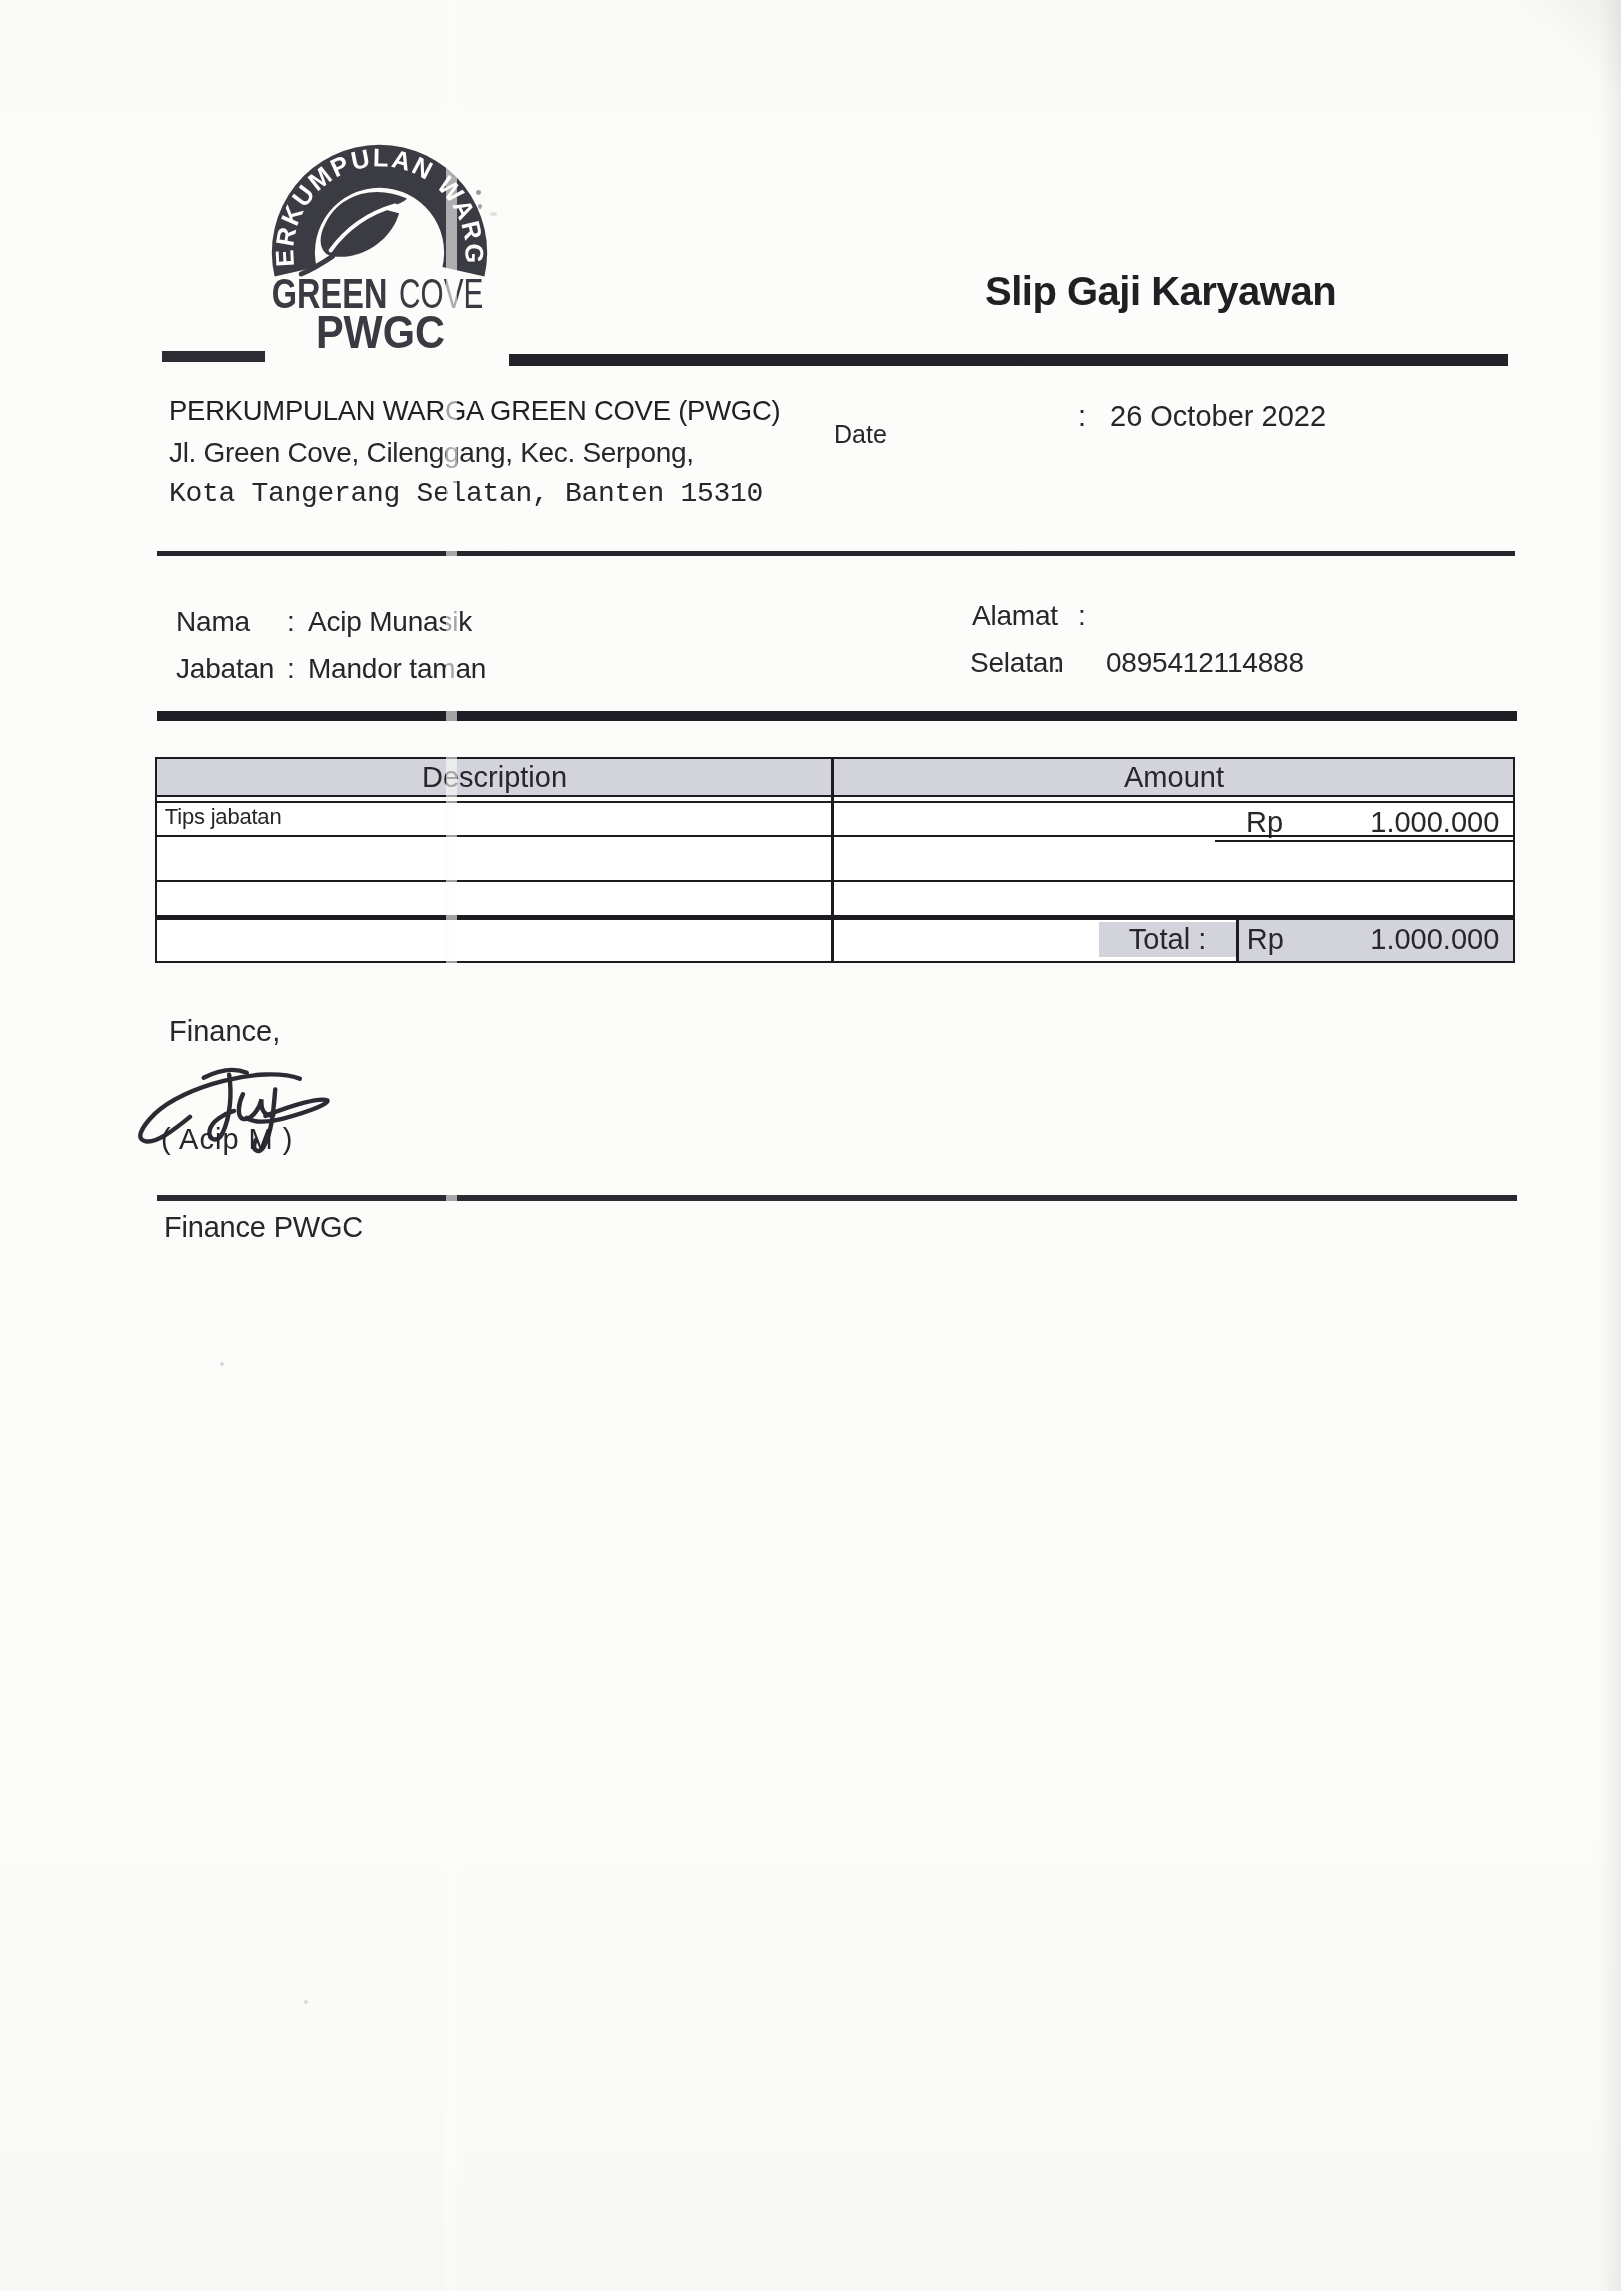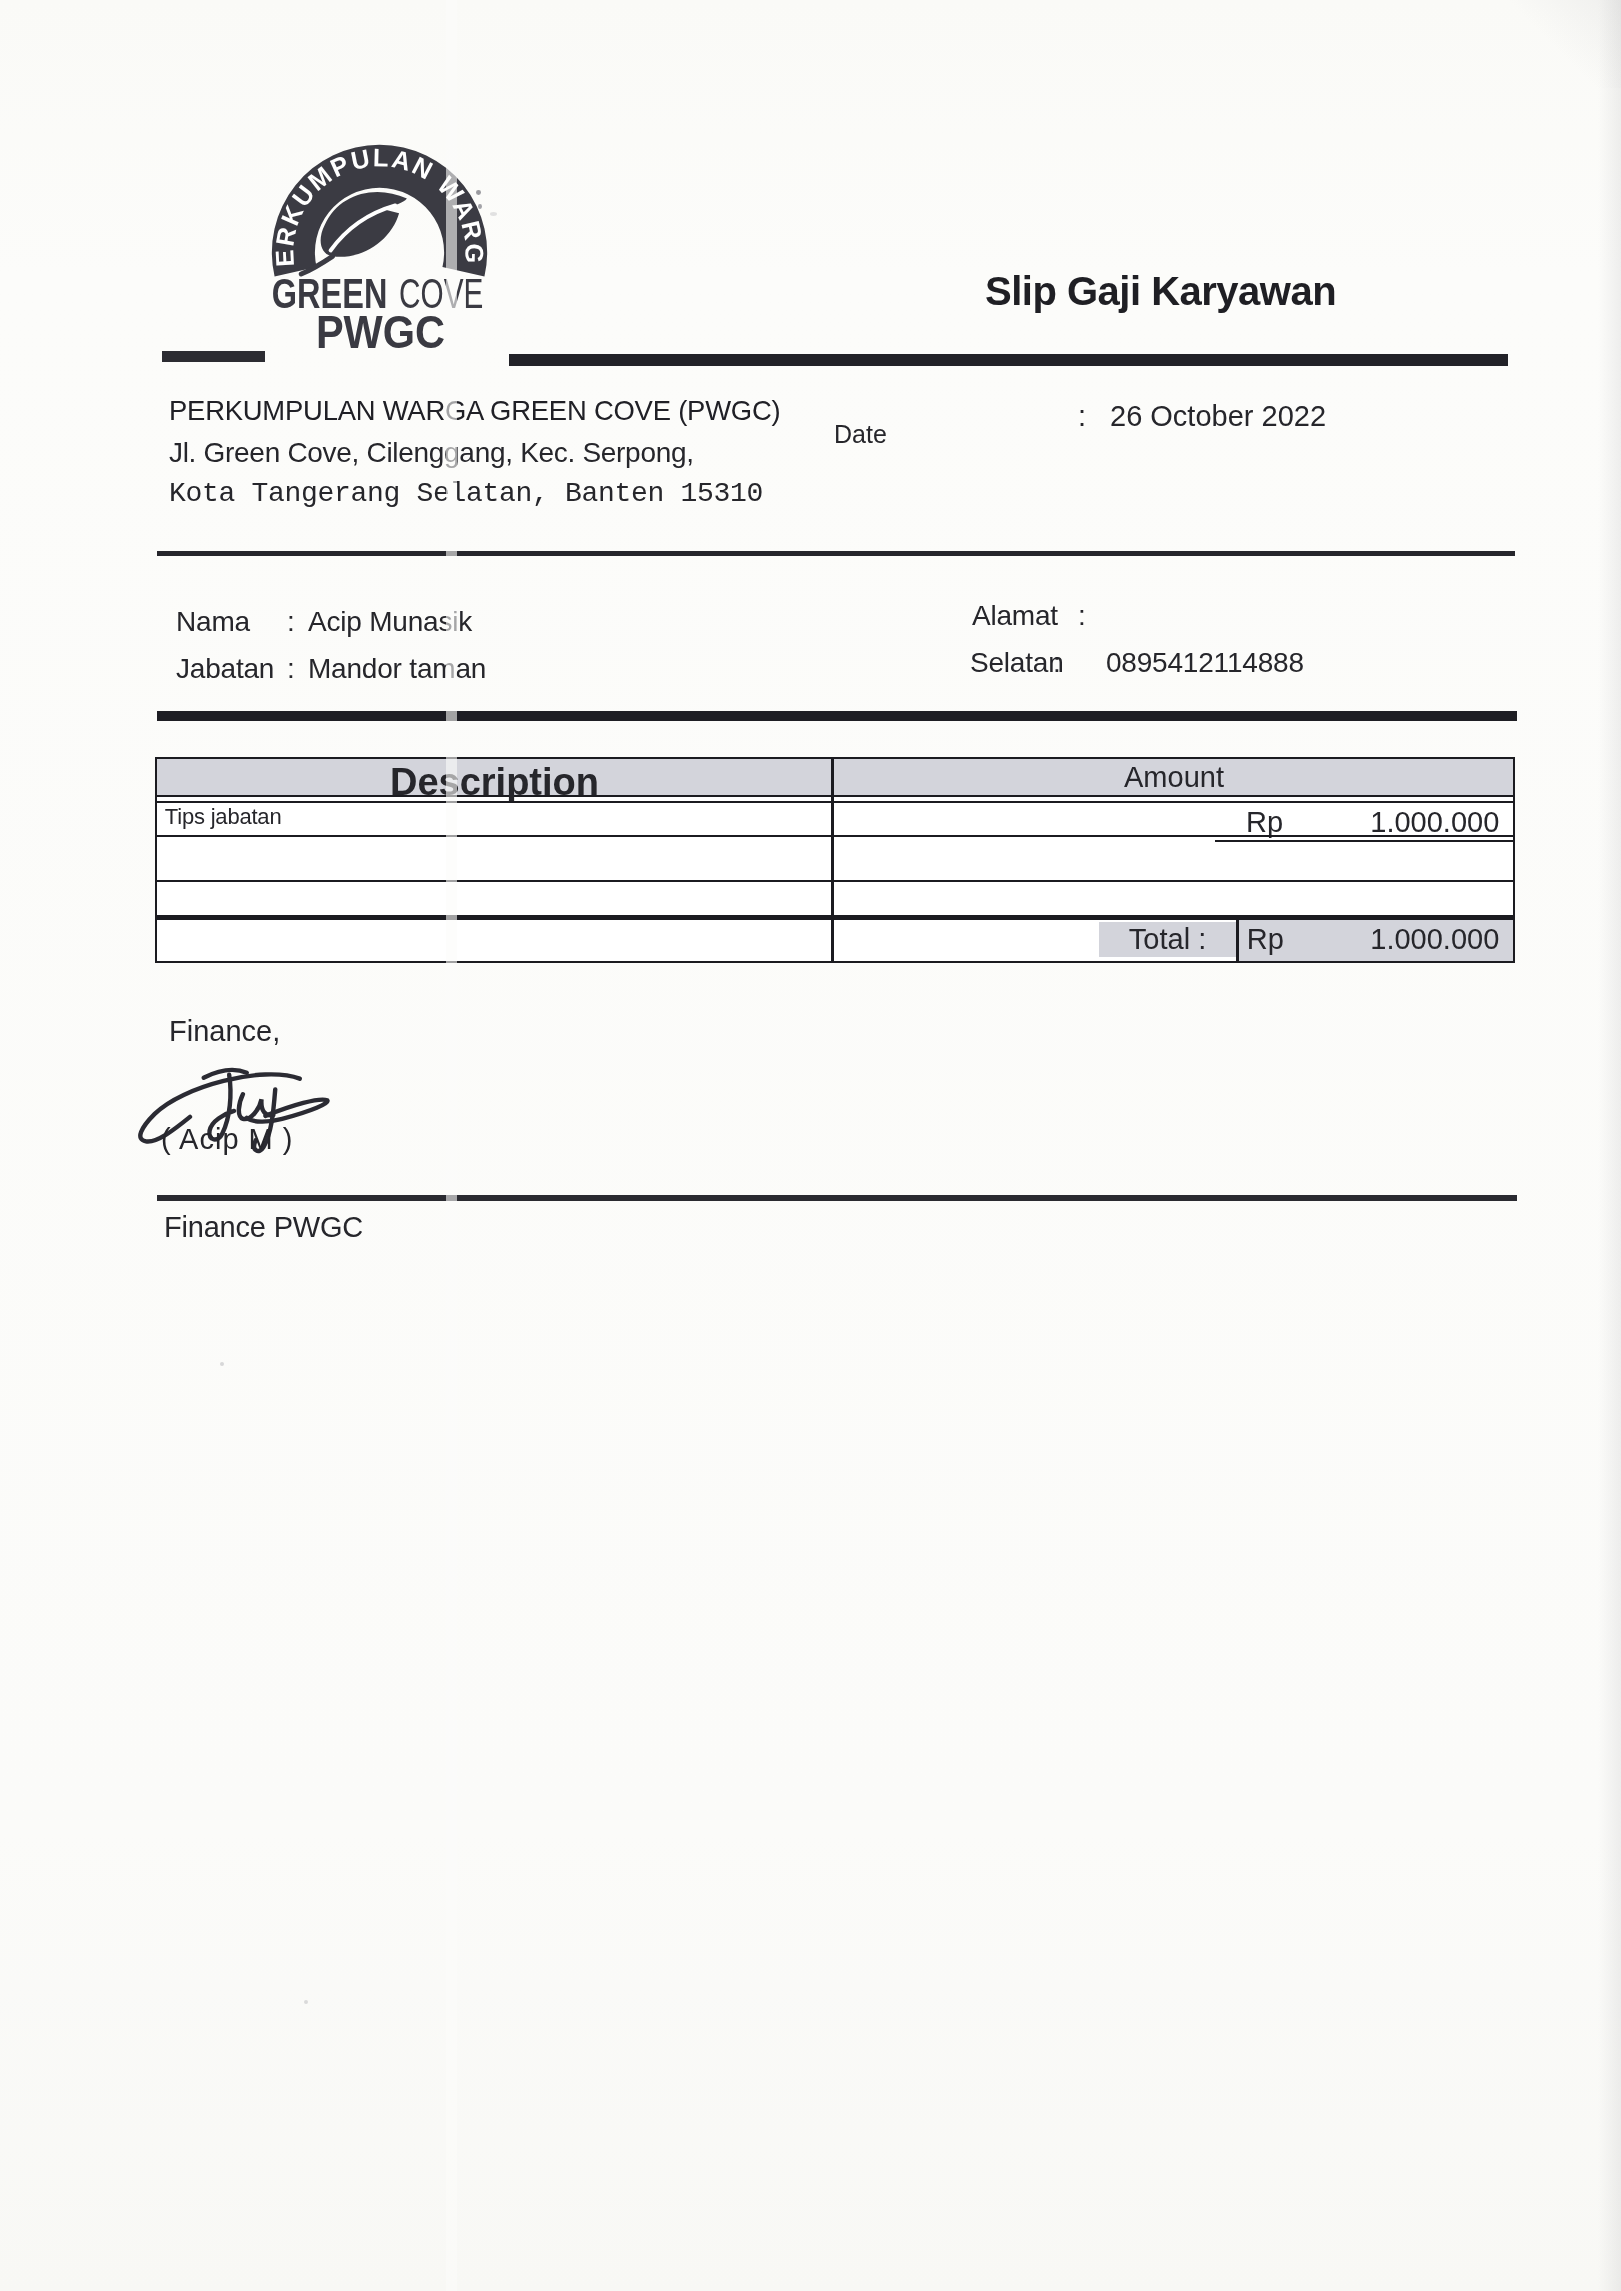--- a/index.html
+++ b/index.html
@@ -44,21 +44,21 @@
   .telepon-label { left:970px;  top:647px; }
   .telepon-colon { left:1053px; top:647px; }
   .telepon-value { left:1106px; top:647px; }
 
   
   .tbl { left:155px; top:757px; width:1360px; height:206px;
          border:2.9px solid #1b1b20; background:#fff; }
   .tbl > div { position:absolute; }
   .tbl-hdr { left:0; right:0; top:0; height:38px; background:#d3d4db;
              border-bottom:2px solid #1b1b20; }
-  .hdr-desc { position:absolute; left:0; width:675px; top:2px; text-align:center; font-size:38px;font-weight:bold; }
+  .hdr-desc { position:absolute; left:0; width:675px; top:2px; text-align:center; font-size:29px; }
   .hdr-amt  { position:absolute; left:678px; right:0; top:2px; text-align:center; font-size:29px; }
   .hline2   { top:42px; left:0; right:0; height:2px; background:#1b1b20; }
   .col-div  { left:674px; top:0; bottom:0; width:2.9px; background:#1b1b20; }
 
   .r1-desc { left:7.8px;    top:45px; font-size:22px; letter-spacing:-0.2px; }
   .r1-rp   { left:1089px; top:47px; font-size:29px; }
   .r1-amt  { right:13.7px;  top:47px; font-size:29px; }
 
   .hline-r1  { top:76px;  left:0; right:0; height:2px; background:#1b1b20; }
   .hline-r1b { top:81px;  left:1058px; right:0; height:2px; background:#1b1b20; }

